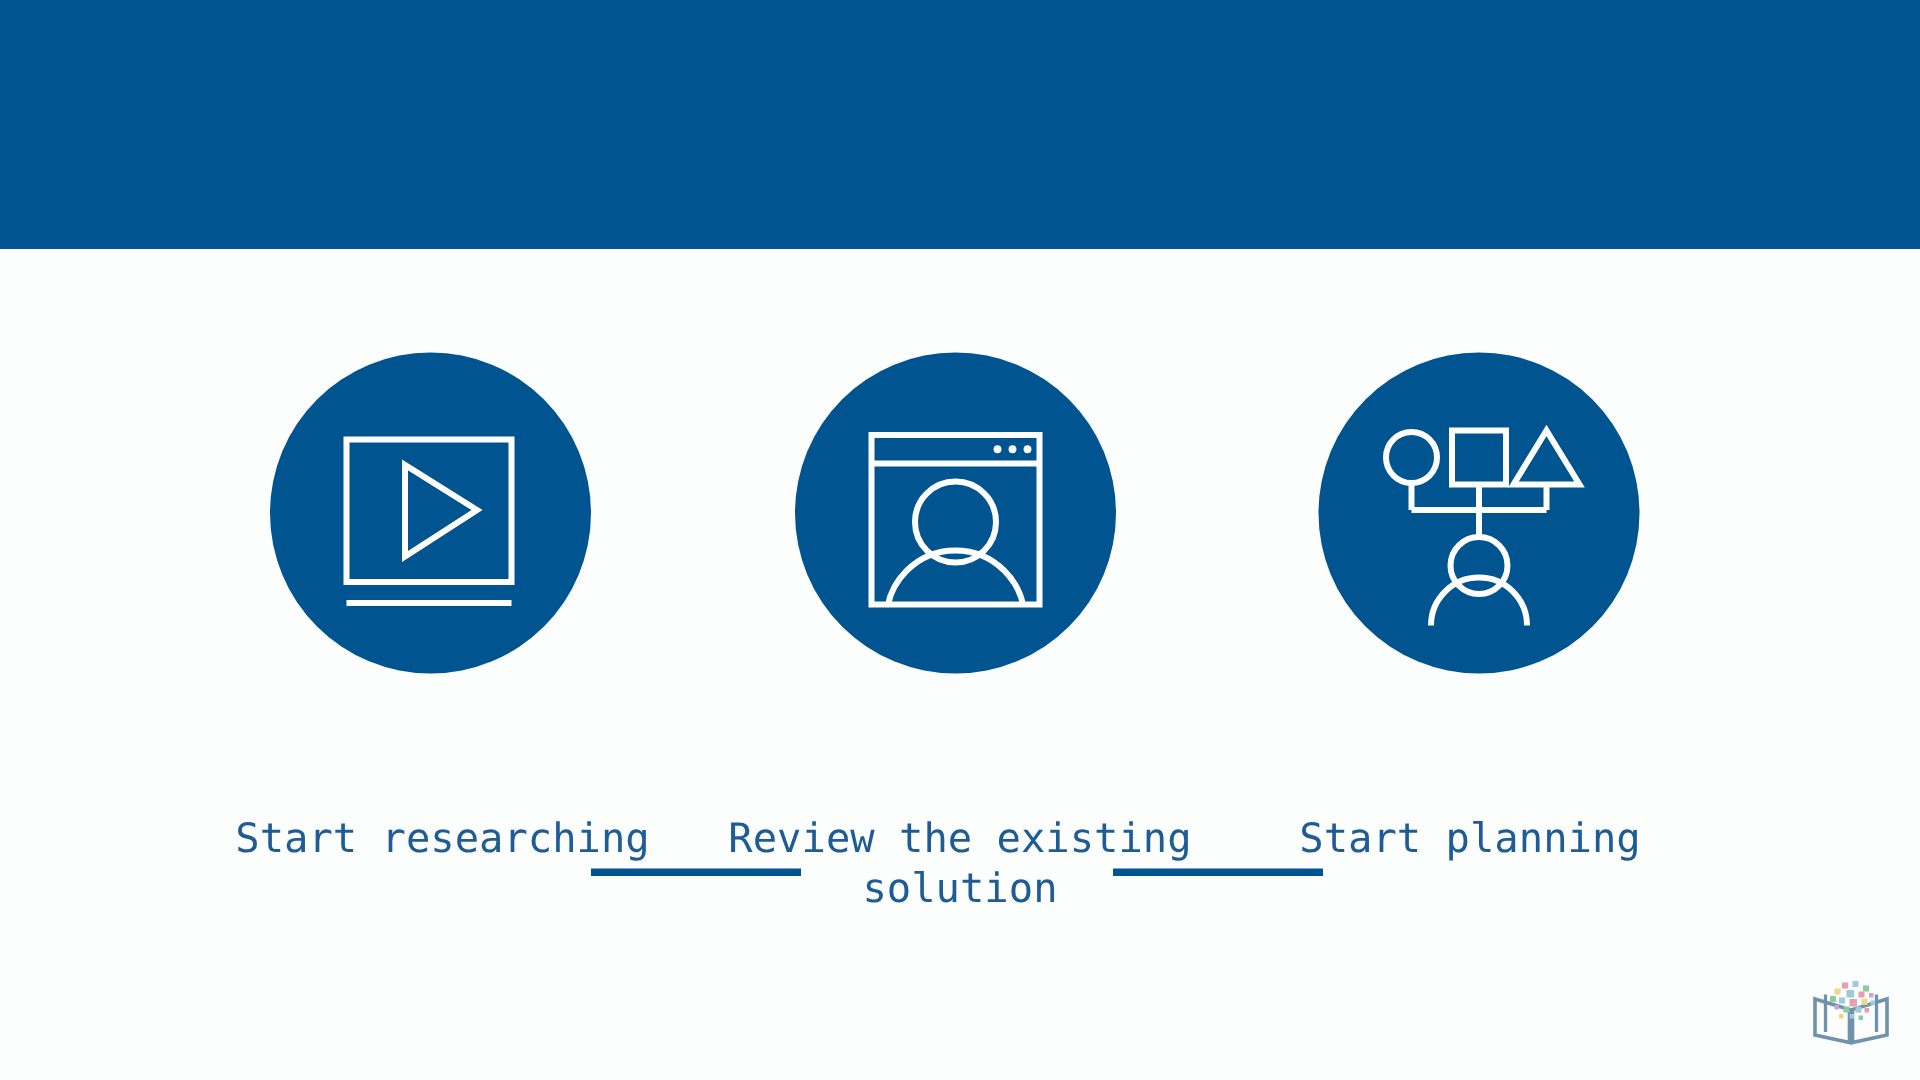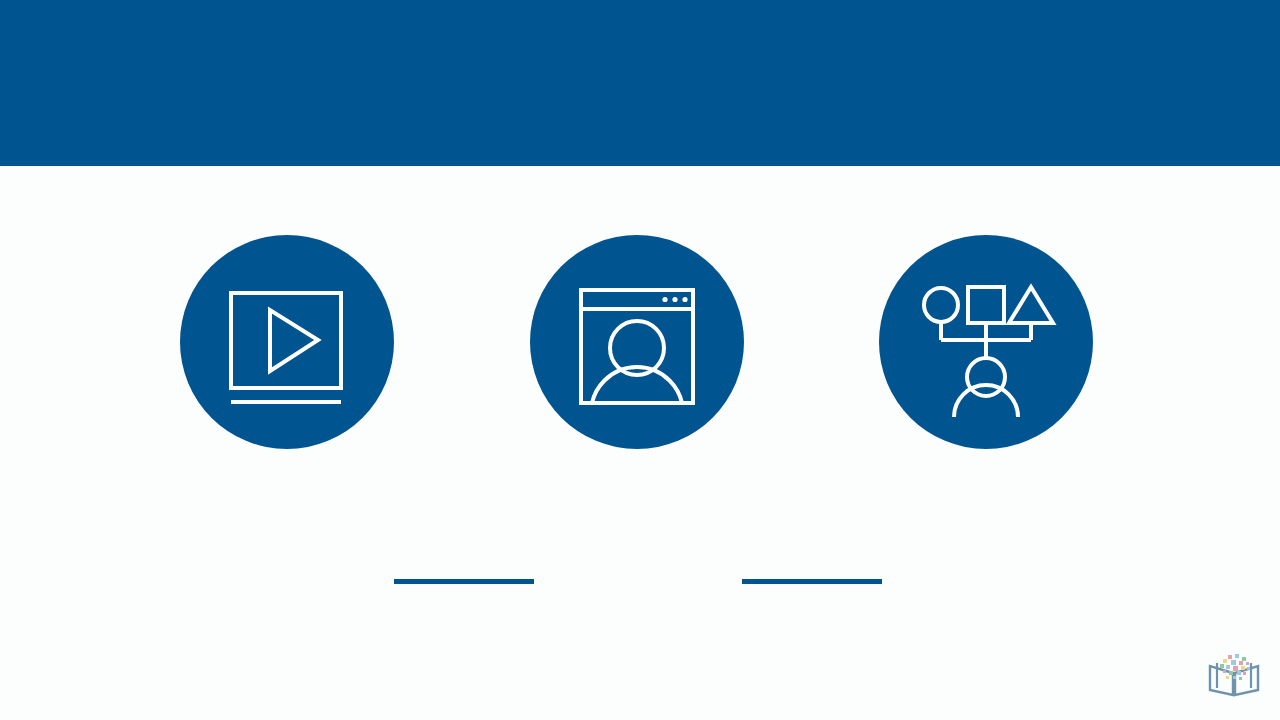--- a/index.html
+++ b/index.html
@@ -171,20 +171,26 @@
           <line x1="152" y1="88" x2="152" y2="105"></line>
           <line x1="62" y1="105" x2="152" y2="105"></line>
           <line x1="107" y1="105" x2="107" y2="124"></line>
           <circle cx="107" cy="142" r="19"></circle>
           <path d="M 75 182 a 32 32 0 0 1 64 0"></path>
         </g>
       </svg>
     </div>
   </div>
 
+  <div id="captions">
+    <div class="caption" id="caption-1">Start researching</div>
+    <div class="caption" id="caption-2">Review the existing
+solution</div>
+    <div class="caption" id="caption-3">Start planning</div>
+  </div>
 
   <svg id="logo" viewBox="0 0 56 46">
     <g>
       <path d="M 4 14 L 4 38 L 27 43 L 27 21 Z" fill="none" stroke="#6e93ab" stroke-width="2.4"></path>
       <path d="M 52 14 L 52 38 L 29 43 L 29 21 Z" fill="none" stroke="#6e93ab" stroke-width="2.4"></path>
       <path d="M 11 11 L 11 36" fill="none" stroke="#6e93ab" stroke-width="2.2"></path>
       <path d="M 45 11 L 45 36" fill="none" stroke="#6e93ab" stroke-width="2.2"></path>
     </g>
     <g>
       <rect x="22" y="3" width="4" height="4" fill="#e8a0a8"></rect>

